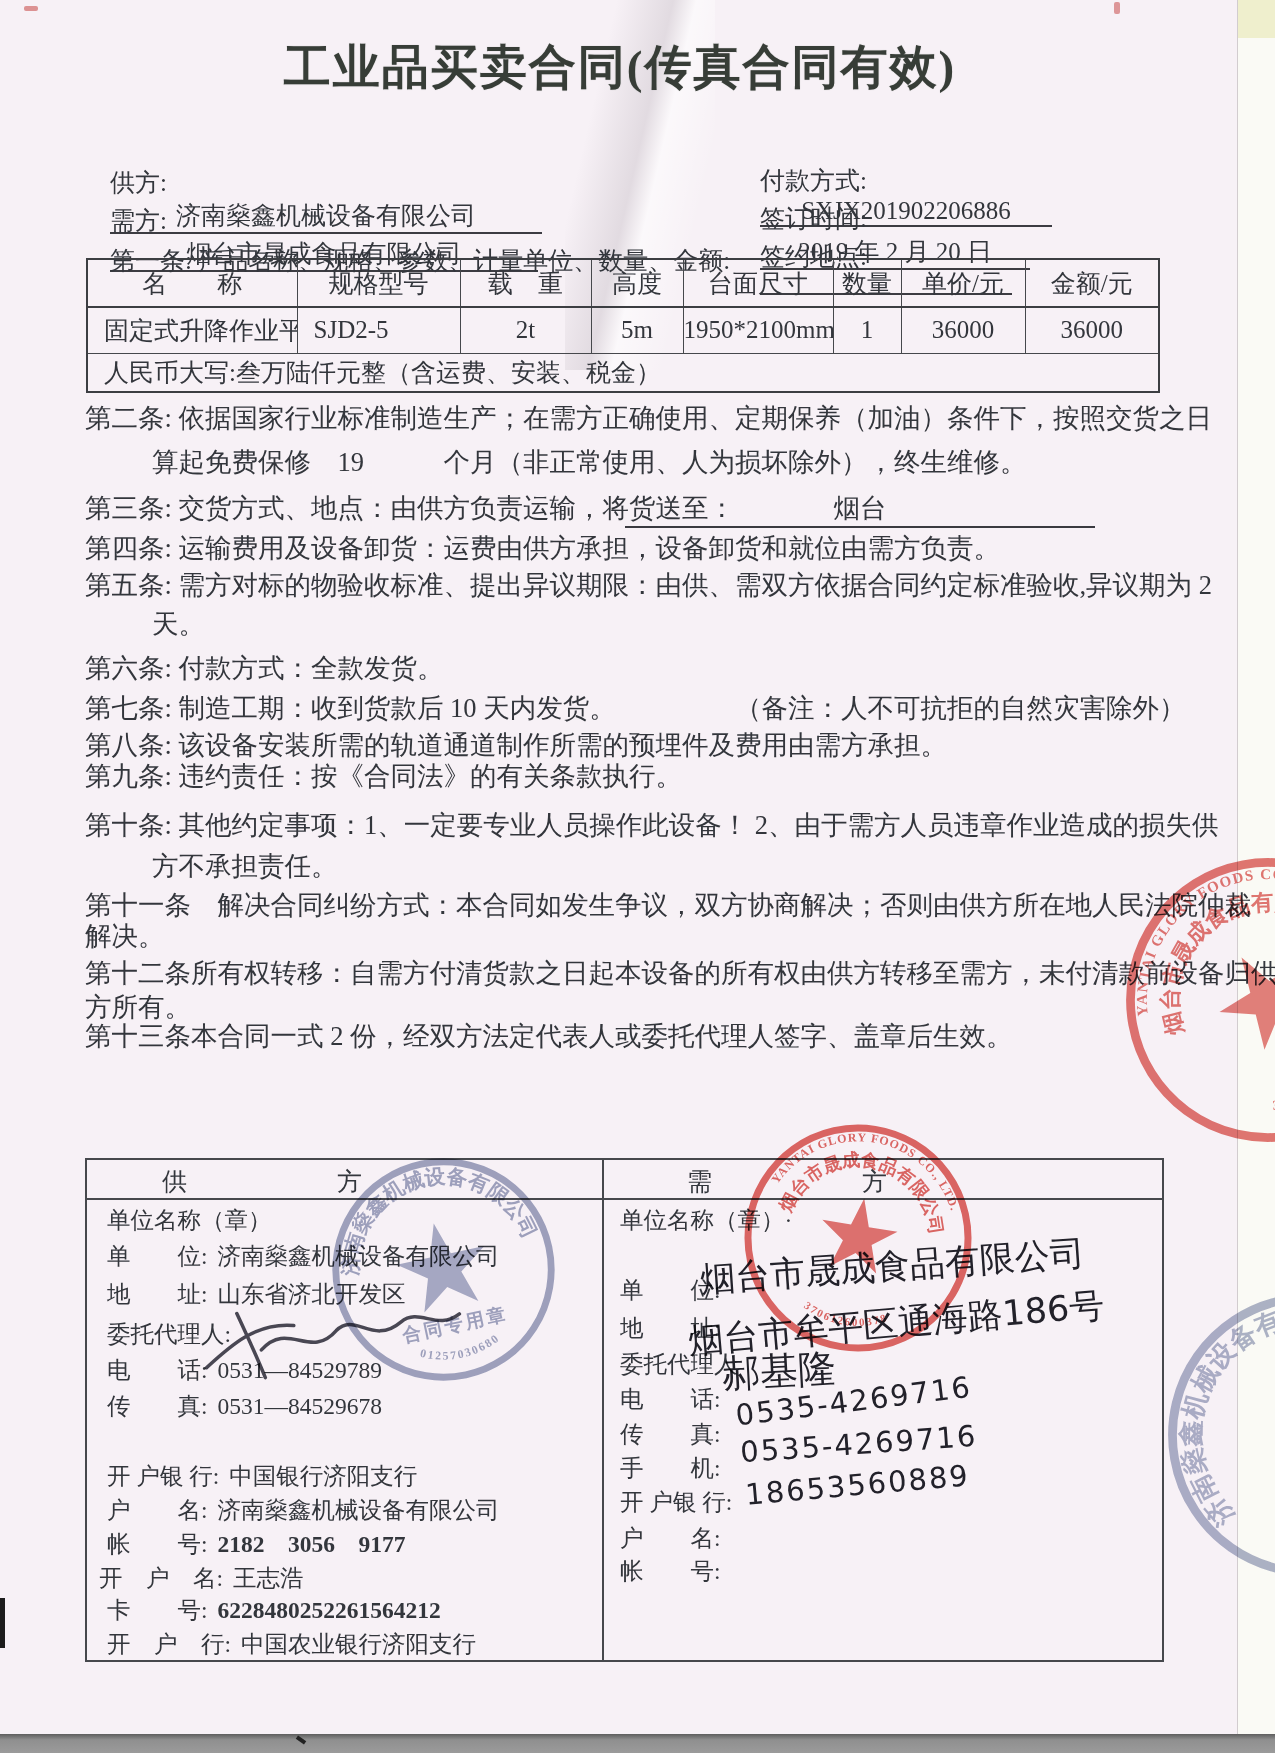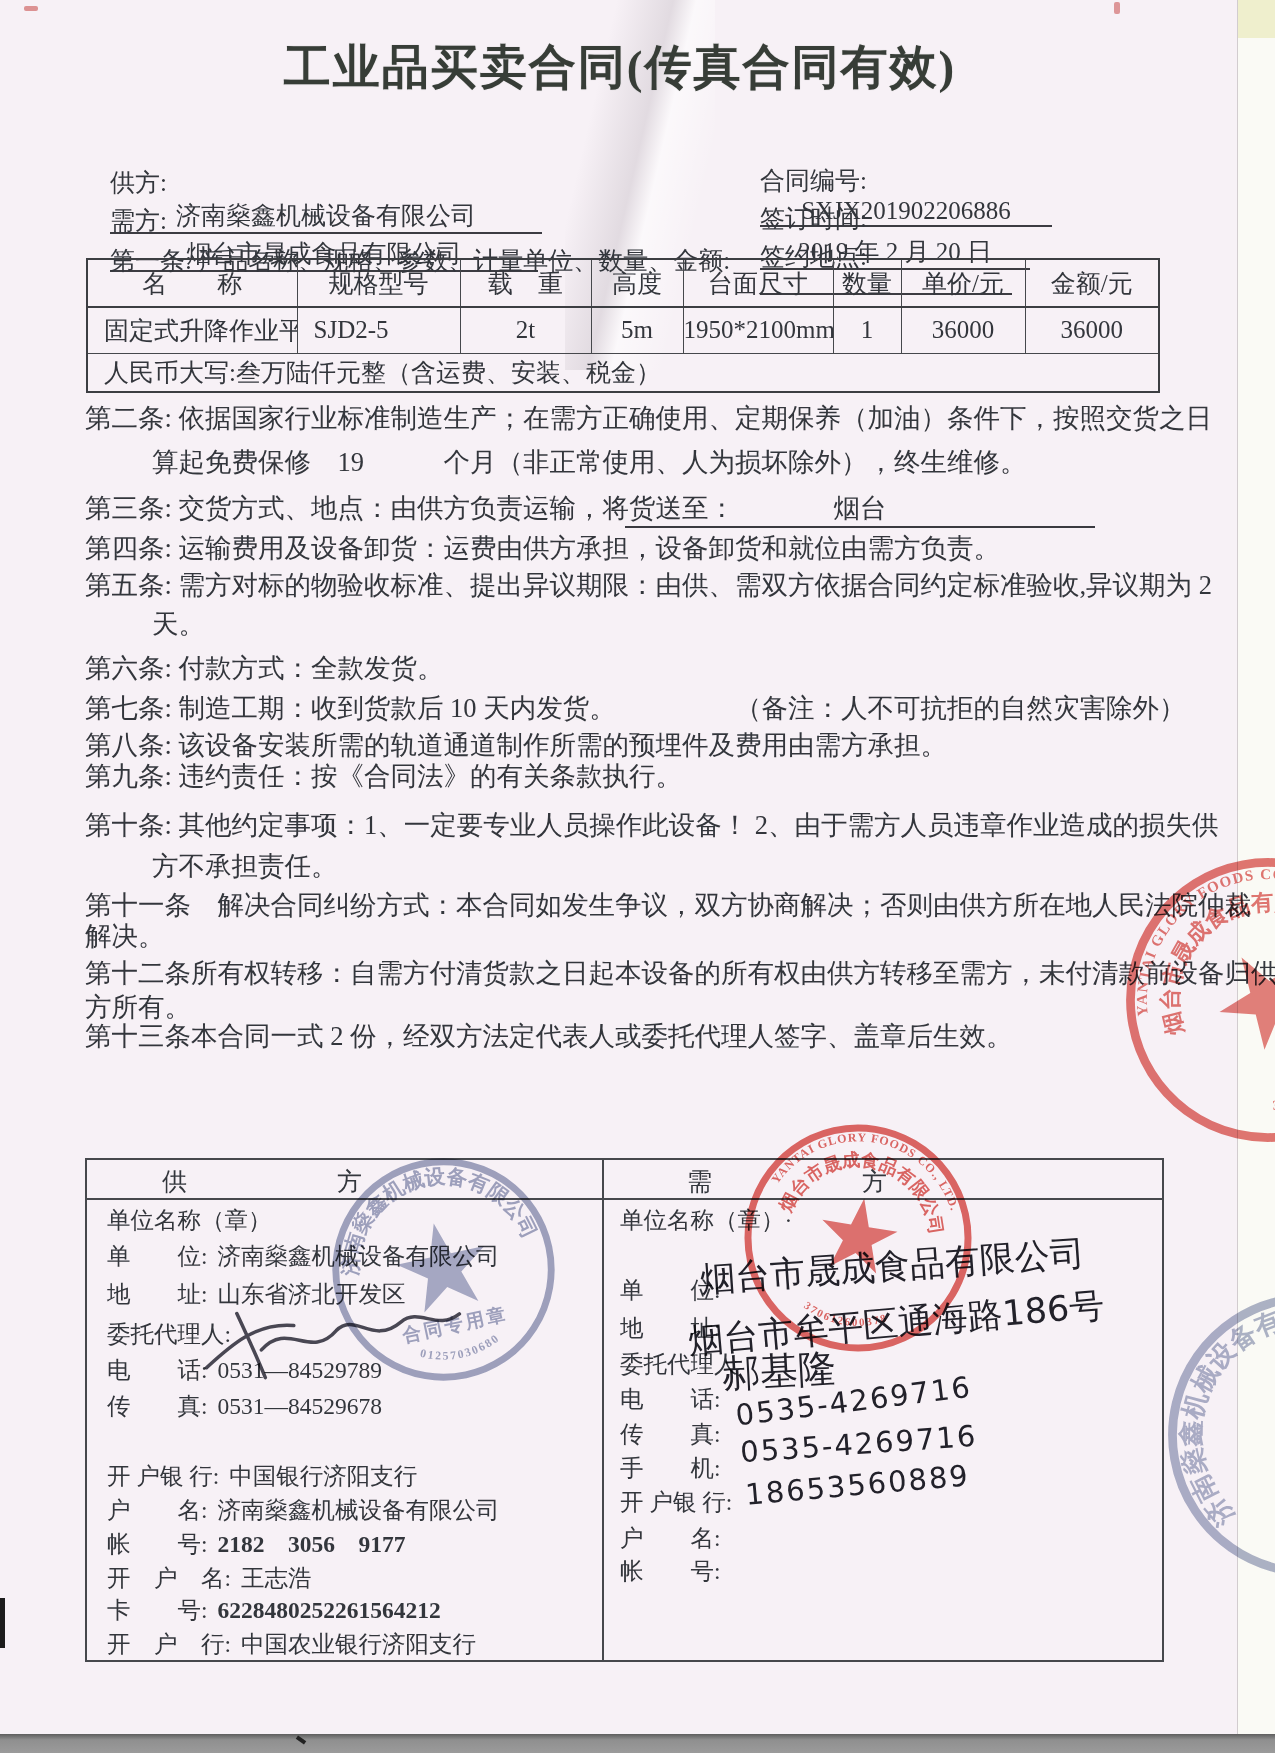--- a/index.html
+++ b/index.html
@@ -73,21 +73,21 @@
   <div class="speck-b"></div>
   <div class="notch"></div>
 
   <div class="title">工业品买卖合同(传真合同有效)</div>
 
   <div class="hl hdr-left" style="top:138px">
     <span>供方:</span>
     <span class="u-val" style="min-width:432px">济南燊鑫机械设备有限公司</span>
   </div>
   <div class="hl hdr-right" style="top:136px">
-    <span>合同编号:</span>
+    <span>付款方式:</span>
     <span class="u-val" style="min-width:292px;font-family:'Liberation Serif',serif">SXJX201902206886</span>
   </div>
   <div class="hl hdr-left" style="top:176px">
     <span>需方:</span>
     <span class="u-val" style="min-width:428px">烟台市晟成食品有限公司</span>
   </div>
   <div class="hl hdr-right" style="top:174px">
     <span>签订时间:</span>
     <span class="u-val" style="min-width:270px">2019 年 2 月 20 日</span>
   </div>
@@ -165,21 +165,21 @@
 
     <div class="prow" style="left:20px;top:44px"><span class="plabel">单位名称（章）</span><span class="pval"></span></div>
     <div class="prow" style="left:20px;top:80px"><span class="plabel">单　　位:</span><span class="pval">济南燊鑫机械设备有限公司</span></div>
     <div class="prow" style="left:20px;top:118px"><span class="plabel">地　　址:</span><span class="pval">山东省济北开发区</span></div>
     <div class="prow" style="left:20px;top:158px"><span class="plabel">委托代理人:</span><span class="pval"></span></div>
     <div class="prow" style="left:20px;top:194px"><span class="plabel">电　　话:</span><span class="pval">0531—84529789</span></div>
     <div class="prow" style="left:20px;top:230px"><span class="plabel">传　　真:</span><span class="pval">0531—84529678</span></div>
     <div class="prow" style="left:20px;top:300px"><span class="plabel">开 户银 行:</span><span class="pval">中国银行济阳支行</span></div>
     <div class="prow" style="left:20px;top:334px"><span class="plabel">户　　名:</span><span class="pval">济南燊鑫机械设备有限公司</span></div>
     <div class="prow" style="left:20px;top:368px"><span class="plabel">帐　　号:</span><span class="pval" style="font-weight:bold">2182　3056　9177</span></div>
-    <div class="prow" style="left:20px;top:402px"><span class="plabel">开　户　名:</span><span class="pval">王志浩</span></div>
+    <div class="prow" style="left:12px;top:402px"><span class="plabel">开　户　名:</span><span class="pval">王志浩</span></div>
     <div class="prow" style="left:20px;top:434px"><span class="plabel">卡　　号:</span><span class="pval" style="font-weight:bold">6228480252261564212</span></div>
     <div class="prow" style="left:20px;top:468px"><span class="plabel">开　户　行:</span><span class="pval">中国农业银行济阳支行</span></div>
 
     <div class="prow" style="left:533px;top:44px"><span class="plabel">单位名称（章）·</span></div>
     <div class="prow" style="left:533px;top:114px"><span class="plabel">单　　位:</span></div>
     <div class="prow" style="left:533px;top:152px"><span class="plabel">地　　址:</span></div>
     <div class="prow" style="left:533px;top:188px"><span class="plabel">委托代理人</span></div>
     <div class="prow" style="left:533px;top:223px"><span class="plabel">电　　话:</span></div>
     <div class="prow" style="left:533px;top:258px"><span class="plabel">传　　真:</span></div>
     <div class="prow" style="left:533px;top:292px"><span class="plabel">手　　机:</span></div>

